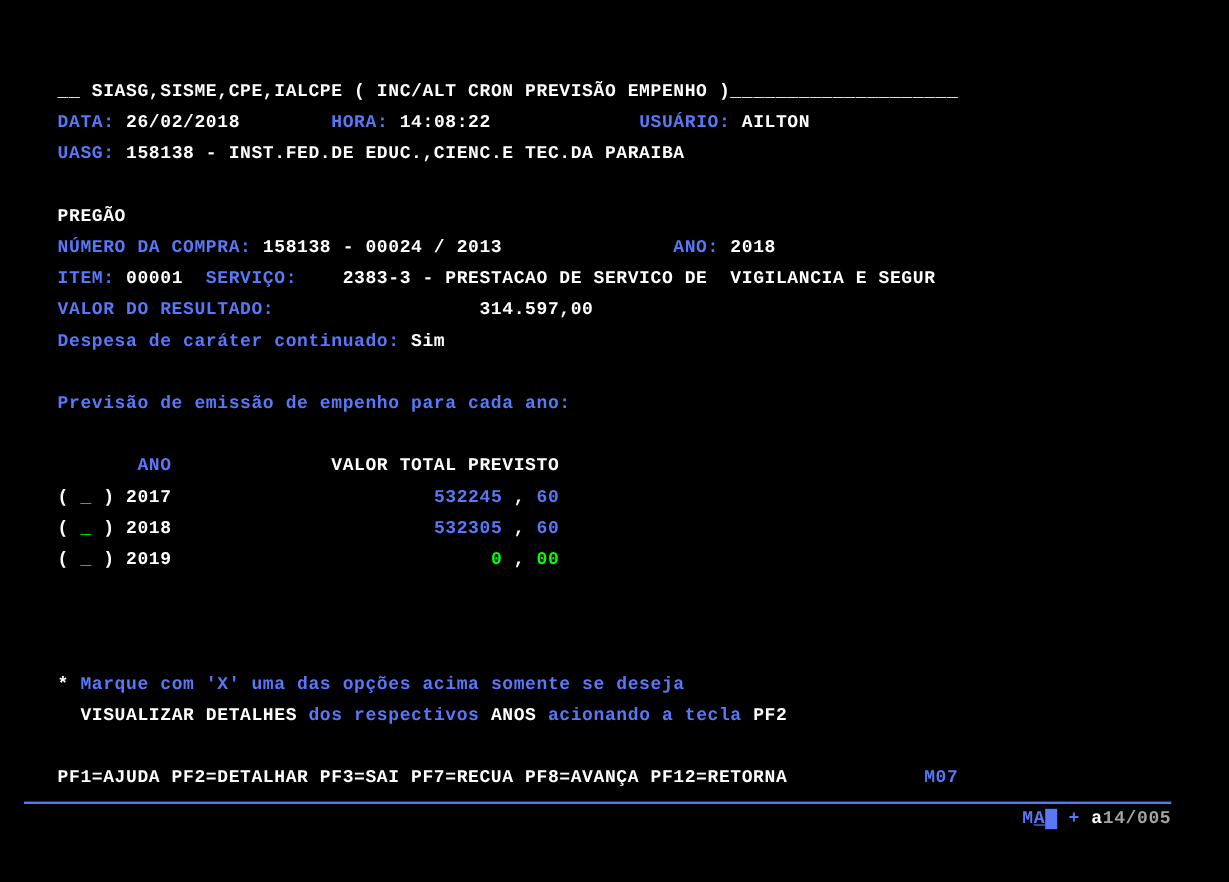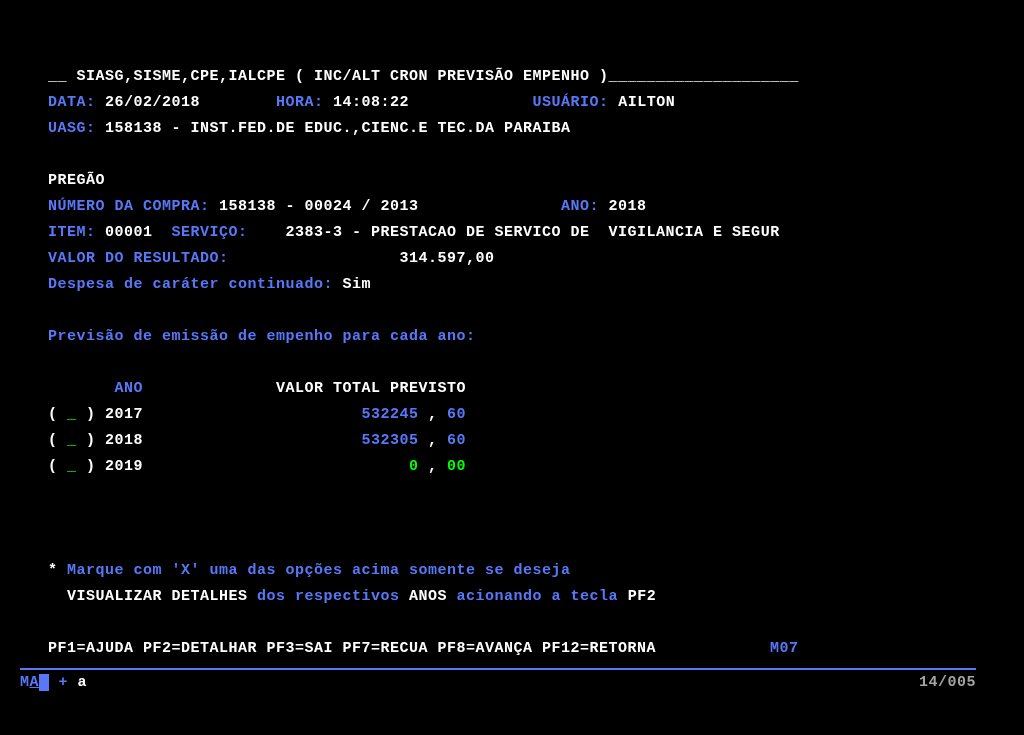--- a/index.html
+++ b/index.html
@@ -21,21 +21,21 @@
     white-space: pre;
   }
   .lbl { color: #5878f8; }
   .txt { color: #fff; }
   .grn { color: #00ff00; }
   .footer-line {
     border-top: 2px solid #5878f8;
     margin: 6px 48px 0 20px;
     padding-top: 4px;
     display:flex;
-    justify-content:space-between;
+    justify-content:flex-end;
     font-family:'Courier New',monospace;
     font-size:15px;
     font-weight:bold;
     letter-spacing:0.5px;
   }
   .footer-left { color:#5878f8; }
   .footer-cursor {
     background:#5878f8;
     color:#000;
     display:inline-block;

